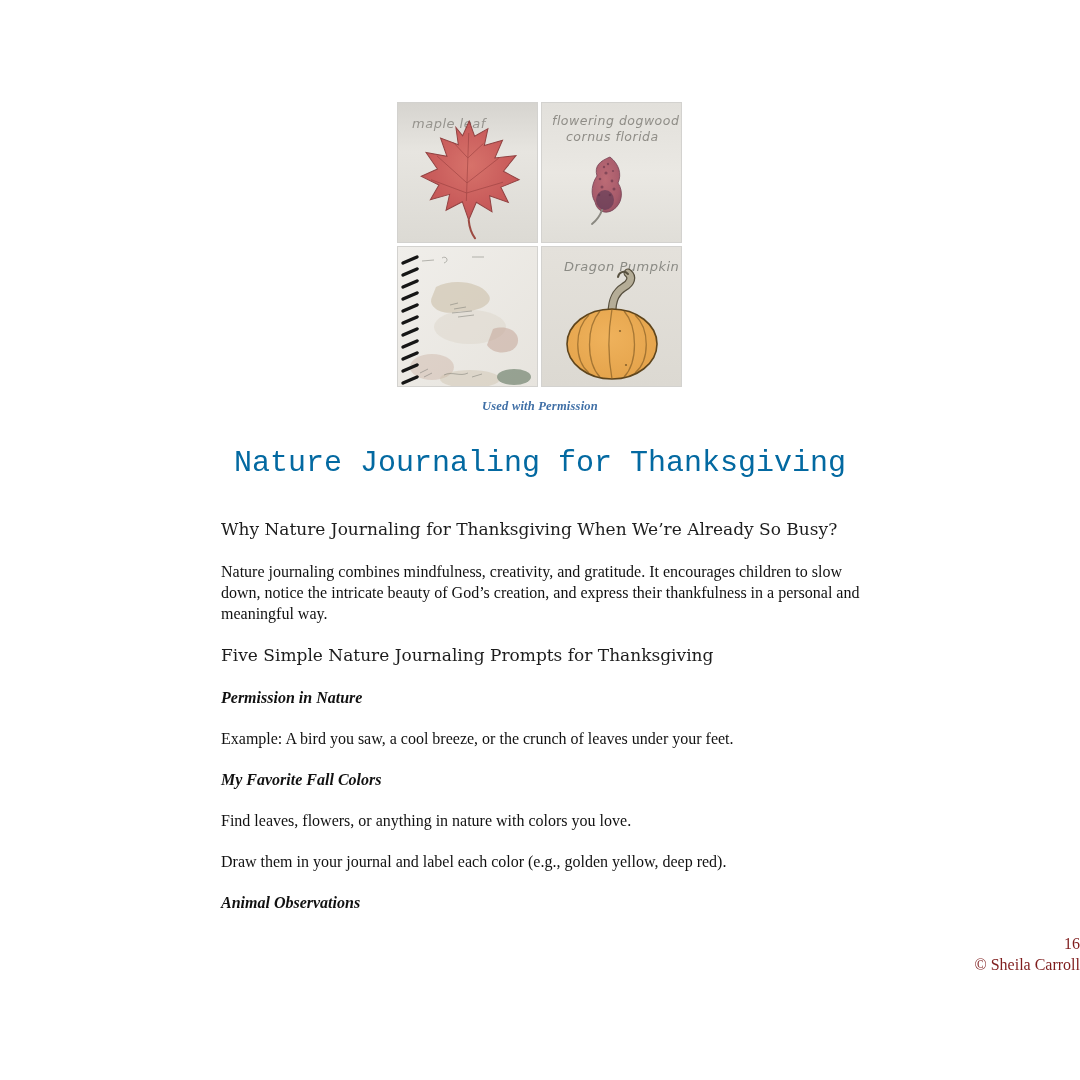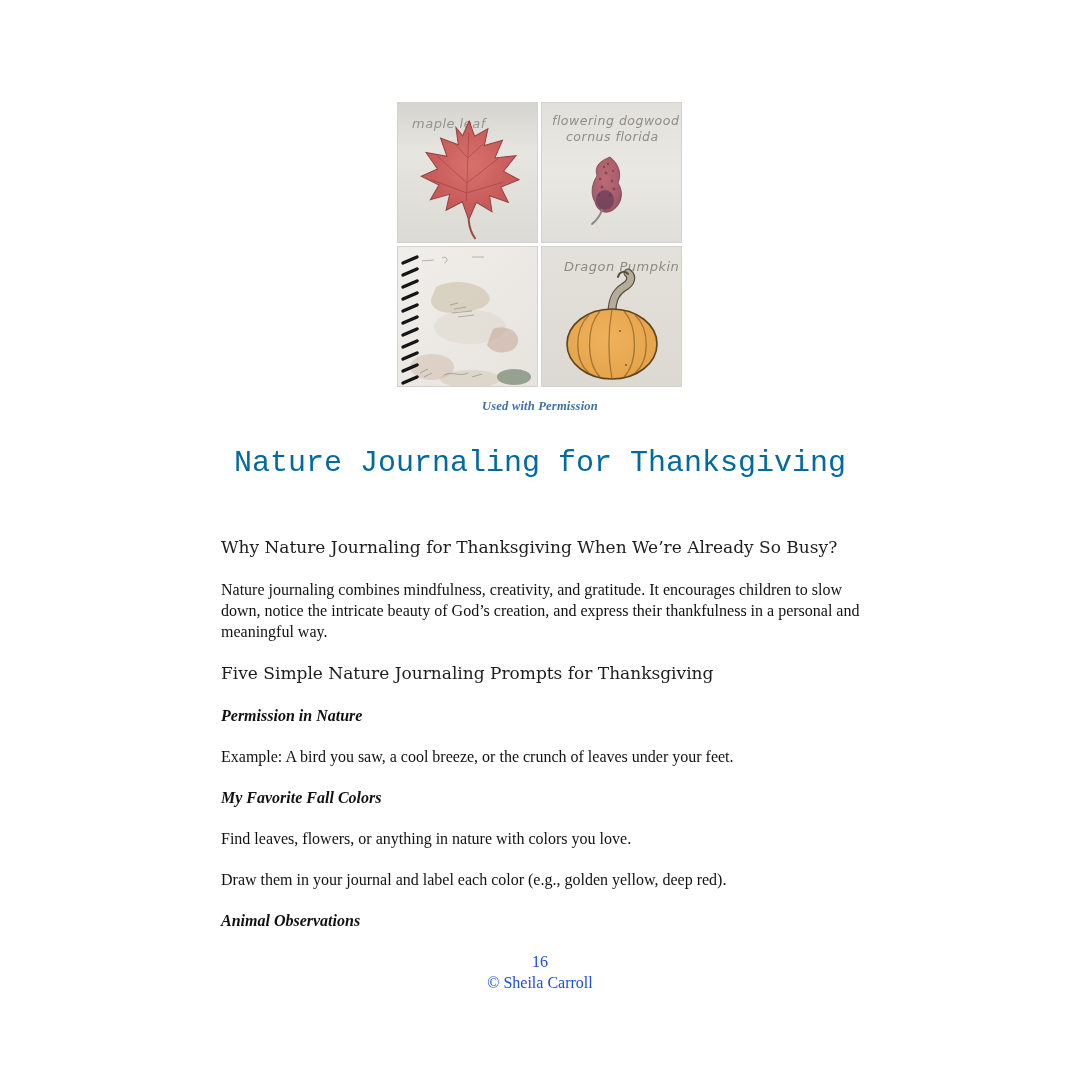--- a/index.html
+++ b/index.html
@@ -51,21 +51,21 @@
     text-align: center;
     font-family: Liberation Mono, monospace;
     font-weight: 400;
     font-size: 30px;
     line-height: 42px;
     color: #0369a1;
   }
 
   
   .content {
-    margin: 52px 0 0 221px;
+    margin: 34px 0 0 221px;
     width: 652px;
   }
   .section-heading {
     font-family: "DejaVu Serif", serif;
     font-weight: 400;
     font-size: 17px;
     line-height: 23px;
     color: #1d1d1d;
     margin: 0 0 20px 0;
   }
@@ -82,25 +82,25 @@
     font-style: italic;
     font-size: 16px;
     line-height: 21px;
     color: #111111;
     margin: 0 0 20px 0;
   }
 
   
   .page-footer {
     margin-top: 1px;
-    text-align: center;
+    text-align: right;
     font-family: "Liberation Serif", serif;
     font-size: 16px;
     line-height: 21px;
-    color: #1d4ed8;
+    color: #7f1d1d;
   }
 </style>
 </head>
 <body>
 
 <div class="page">
 
   <div class="figure-grid">
 
     <div class="figure-cell">

